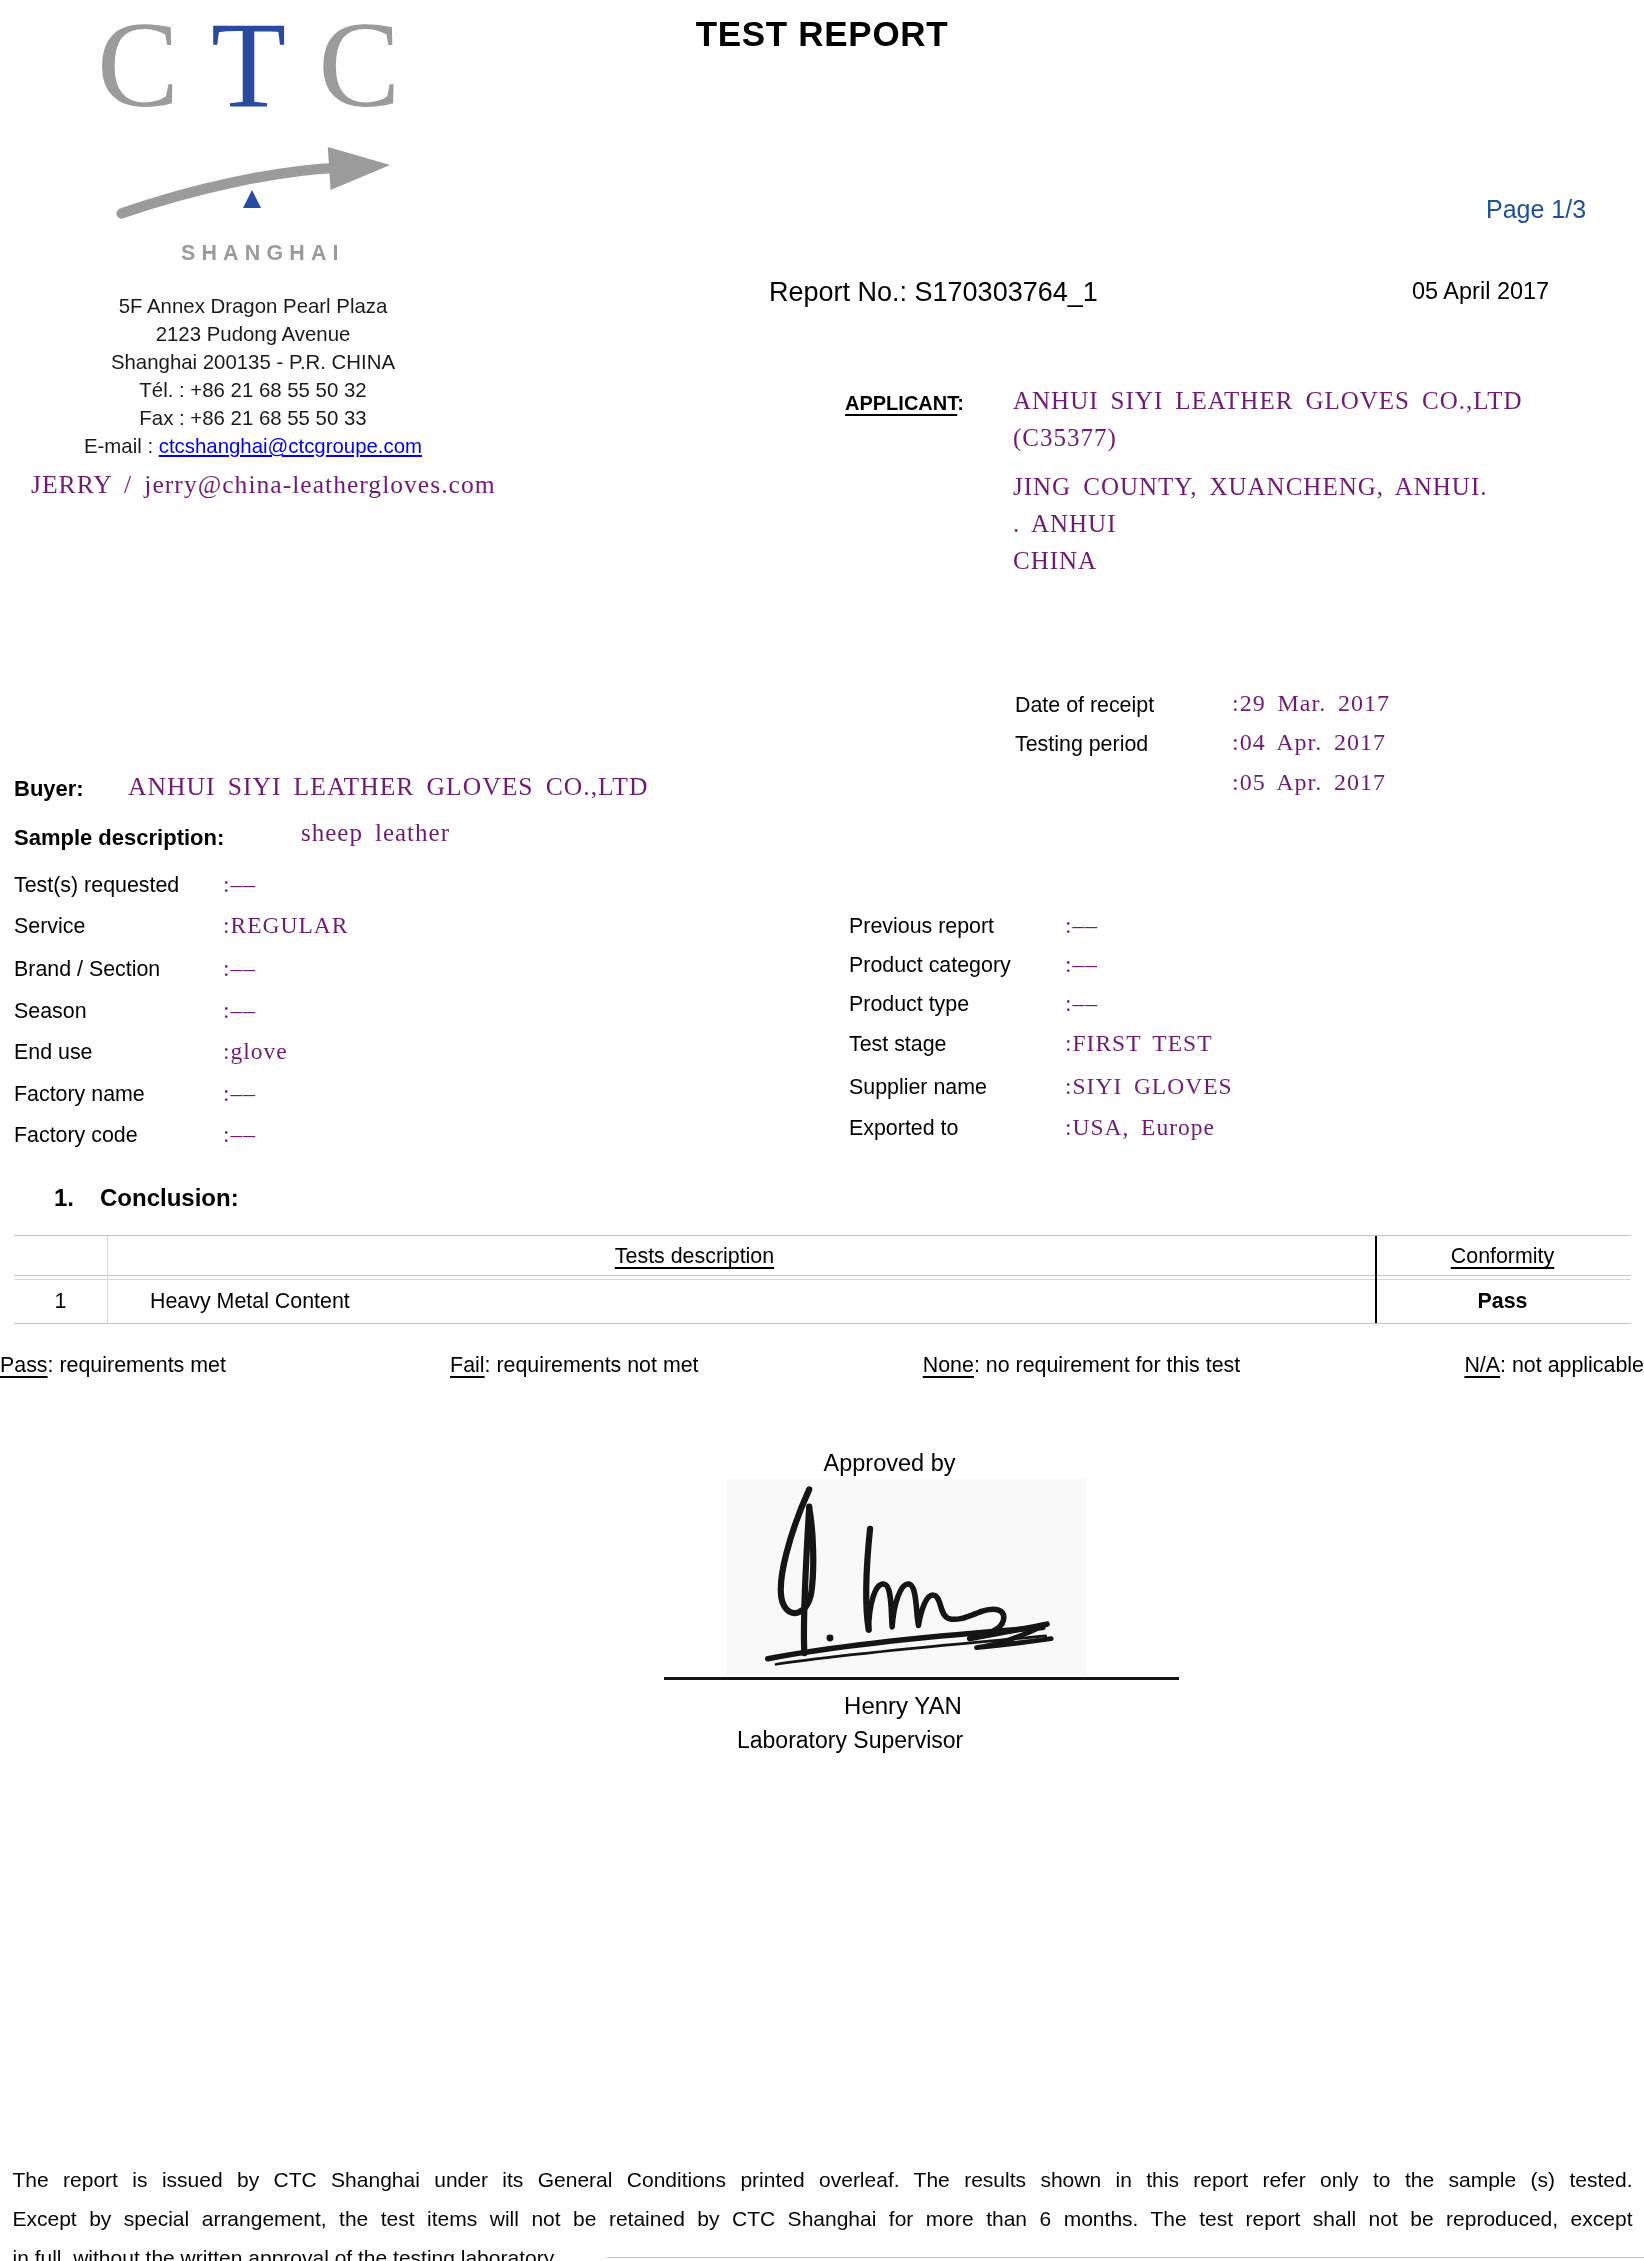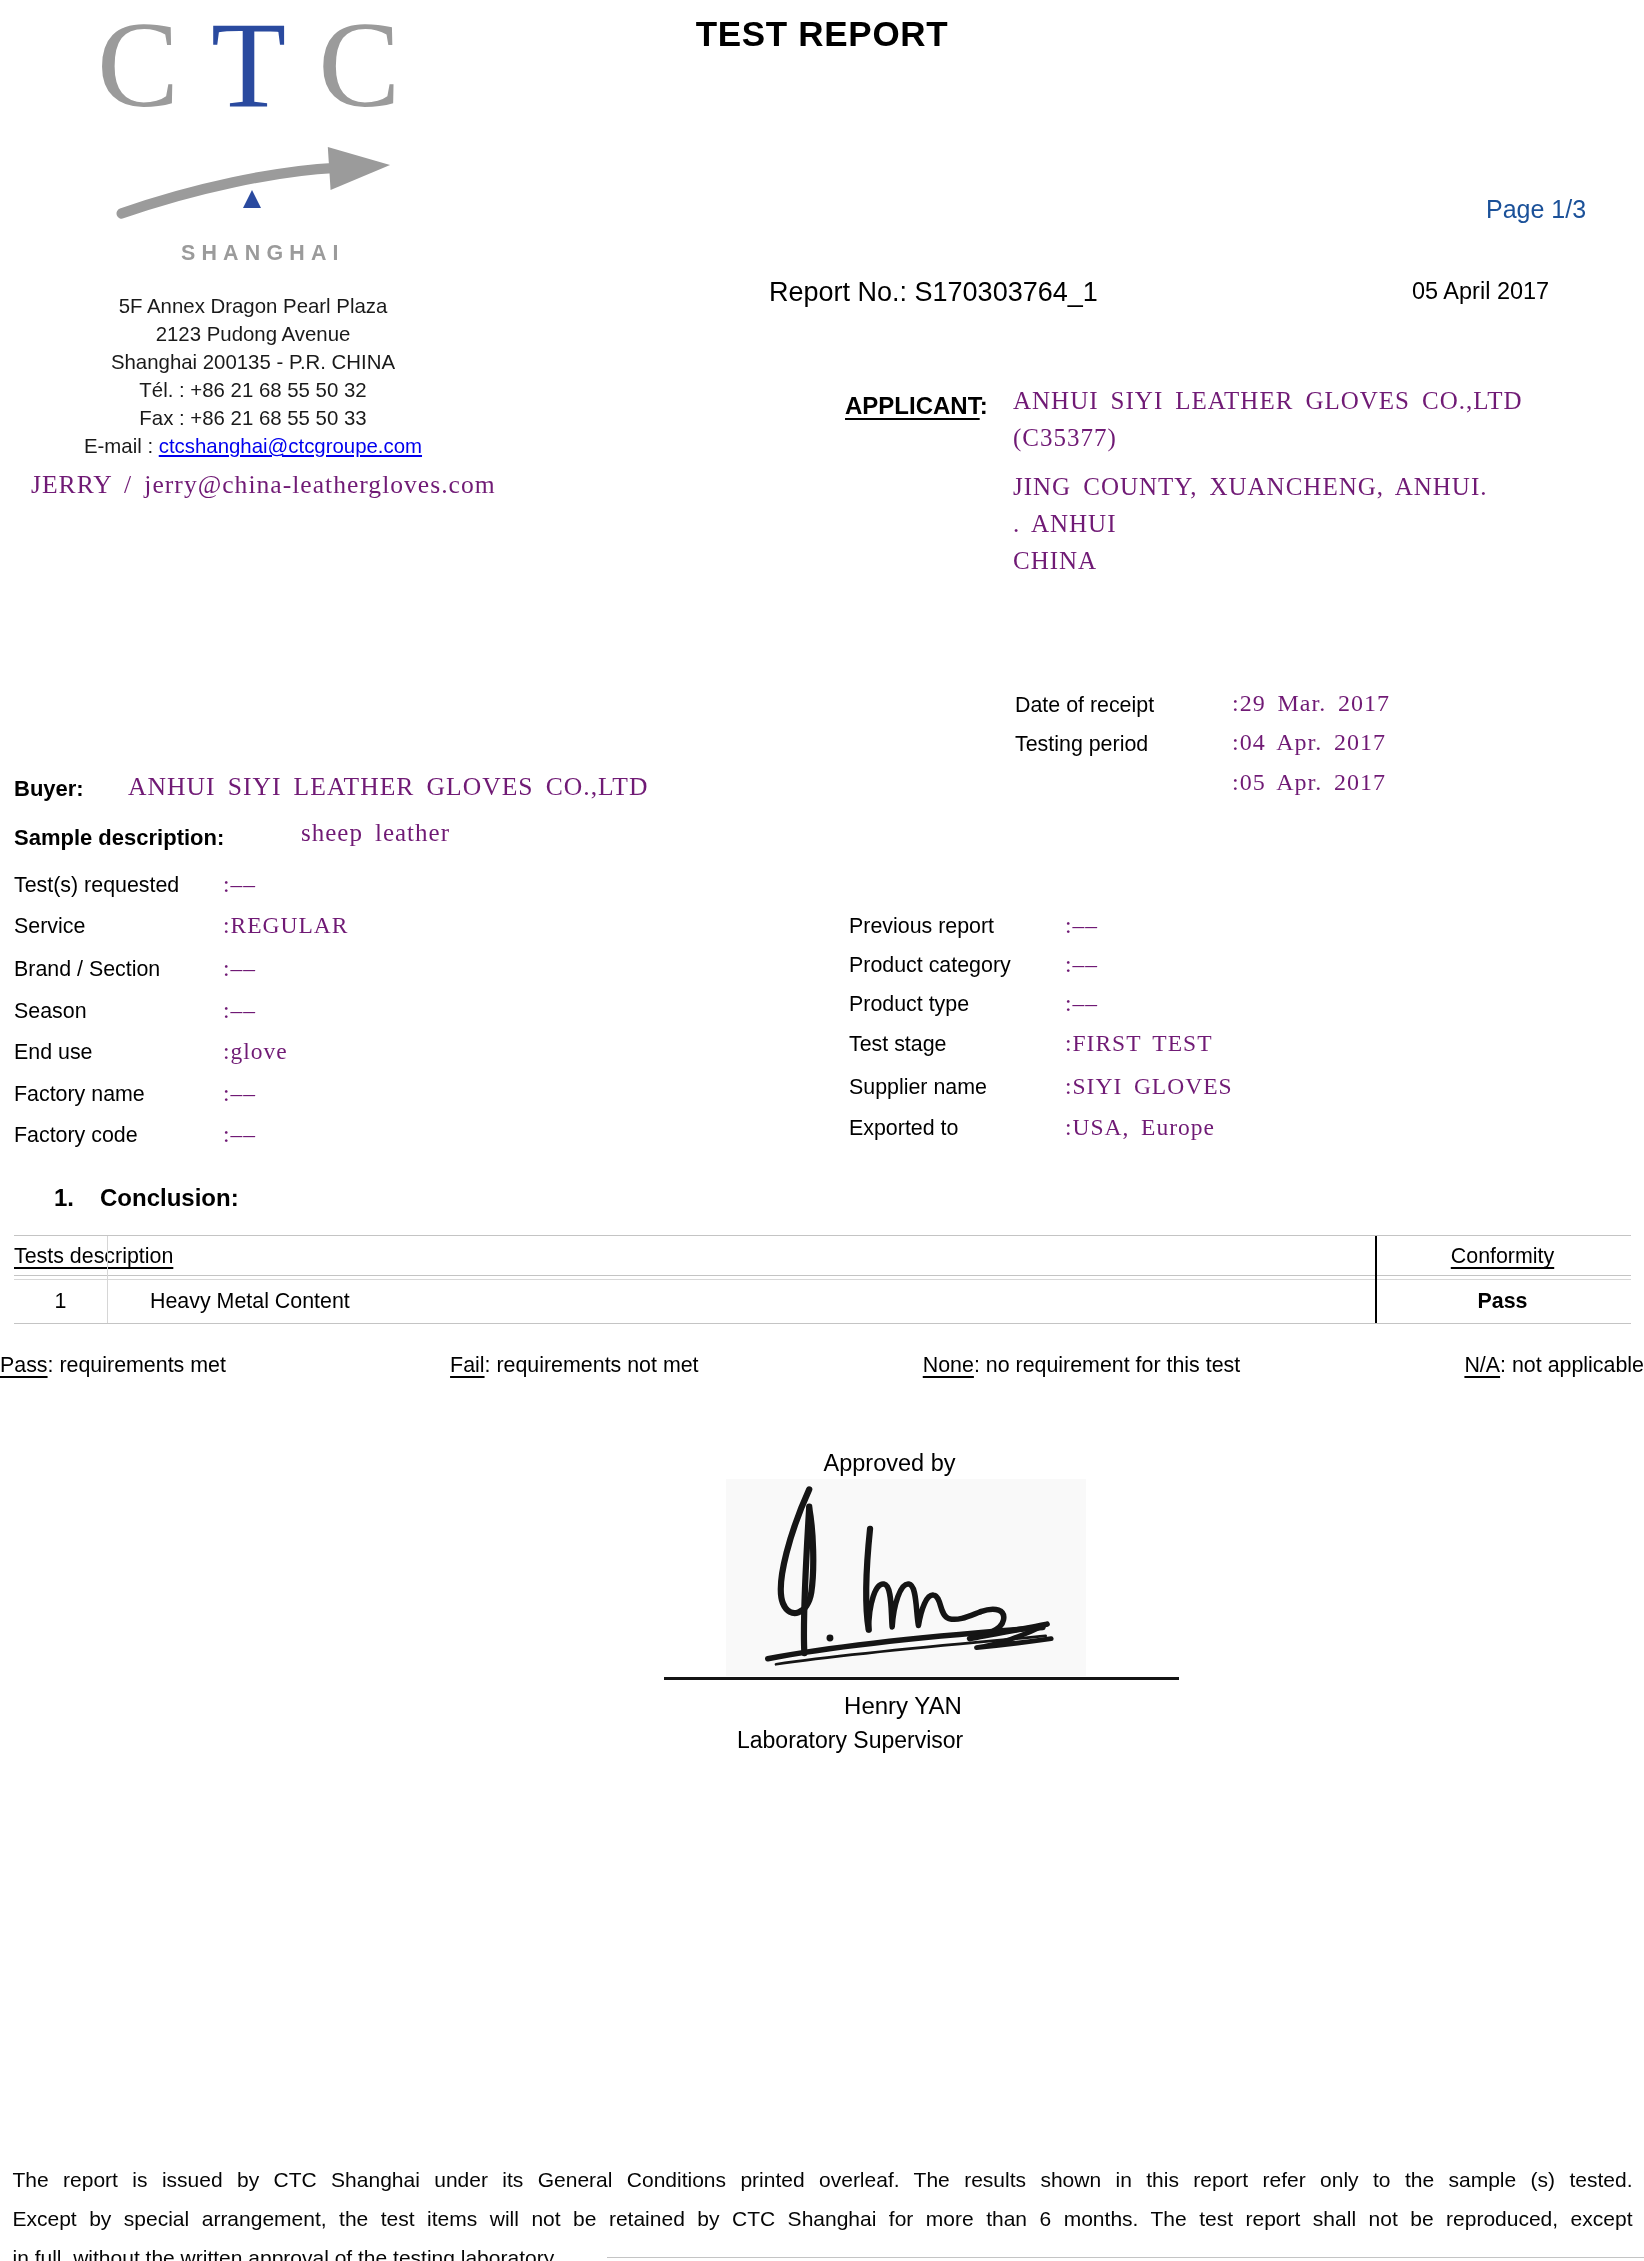--- a/index.html
+++ b/index.html
@@ -42,21 +42,21 @@
   .address a, .email-link { color: #0000ee; text-decoration: underline; cursor: pointer; }
 
   
   .val {
     font-family: "Liberation Serif", serif;
     letter-spacing: 1px; word-spacing: 4.8px; color: #701a75;
   }
 
   .contact-line { left: 31px; top: 470px; font-size: 25.6px; }
 
-  .applicant-label { left: 845px; top: 392px; font-size: 24px; font-weight: bold; text-align: right; }
+  .applicant-label { left: 845px; top: 392px; font-size: 20px; font-weight: bold; text-align: right; }
   .applicant-label .u { text-decoration: underline; text-underline-offset: 4.2px; }
   .applicant-name { left: 1013px; top: 382px; font-size: 25px; line-height: 37px; }
   .applicant-addr { left: 1013px; top: 468px; font-size: 25px; line-height: 37px; }
 
   .dates-block { left: 1015px; top: 693px; }
   .dates-row { position: absolute; white-space: nowrap; }
   .dates-row .lbl { font-size: 21.4px; text-align: center; }
   .dates-row .val { font-size: 24px; position: absolute; left: 217px; top: -2.8px; }
 
   .buyer-label { left: 14px; top: 776px; font-size: 22px; font-weight: bold; }
@@ -77,21 +77,21 @@
   .conclusion-heading .word { margin-left: 26px; }
 
   .tbl { left: 14px; top: 1235px; width: 1617px;
     border-top: 1.4px solid #c4c4c4; border-bottom: 1.4px solid #c4c4c4; }
   .tbl-divider-black { position: absolute; left: 1361px; top: 0; bottom: 0;
     width: 2.1px; background: #000; }
   .tbl-divider-gray { position: absolute; left: 93px; top: 0; bottom: 0;
     width: 1.4px; background: #d6d6d6; }
   .tbl-header { height: 40px; border-bottom: 1.4px solid #c4c4c4; position: relative; }
   .tbl-gap { height: 3.5px; border-bottom: 1.4px solid #d8d8d8; }
-  .tbl-header .h1 { position: absolute; left: 0; width: 1361px; 
+  .tbl-header .h1 { position: absolute; left: 0; width: 1361px; text-align: center;
     line-height: 40px; font-size: 21.4px; text-decoration: underline; text-underline-offset: 4.2px; }
   .tbl-header .h2 { position: absolute; left: 1361px; width: 255px; text-align: center;
     line-height: 40px; font-size: 21.4px; text-decoration: underline; text-underline-offset: 4.2px; }
   .tbl-row { height: 43px; position: relative; font-size: 21.4px; }
   .tbl-row .c-num { position: absolute; left: 0; width: 93px; text-align: center; line-height: 43px; }
   .tbl-row .c-desc { position: absolute; left: 136px; line-height: 43px; }
   .tbl-row .c-conf { position: absolute; left: 1361px; width: 255px; text-align: center;
     line-height: 43px; font-weight: bold; }
 
   .legend { left: 0; right: 0; top: 1353px; display: flex; justify-content: space-between;

